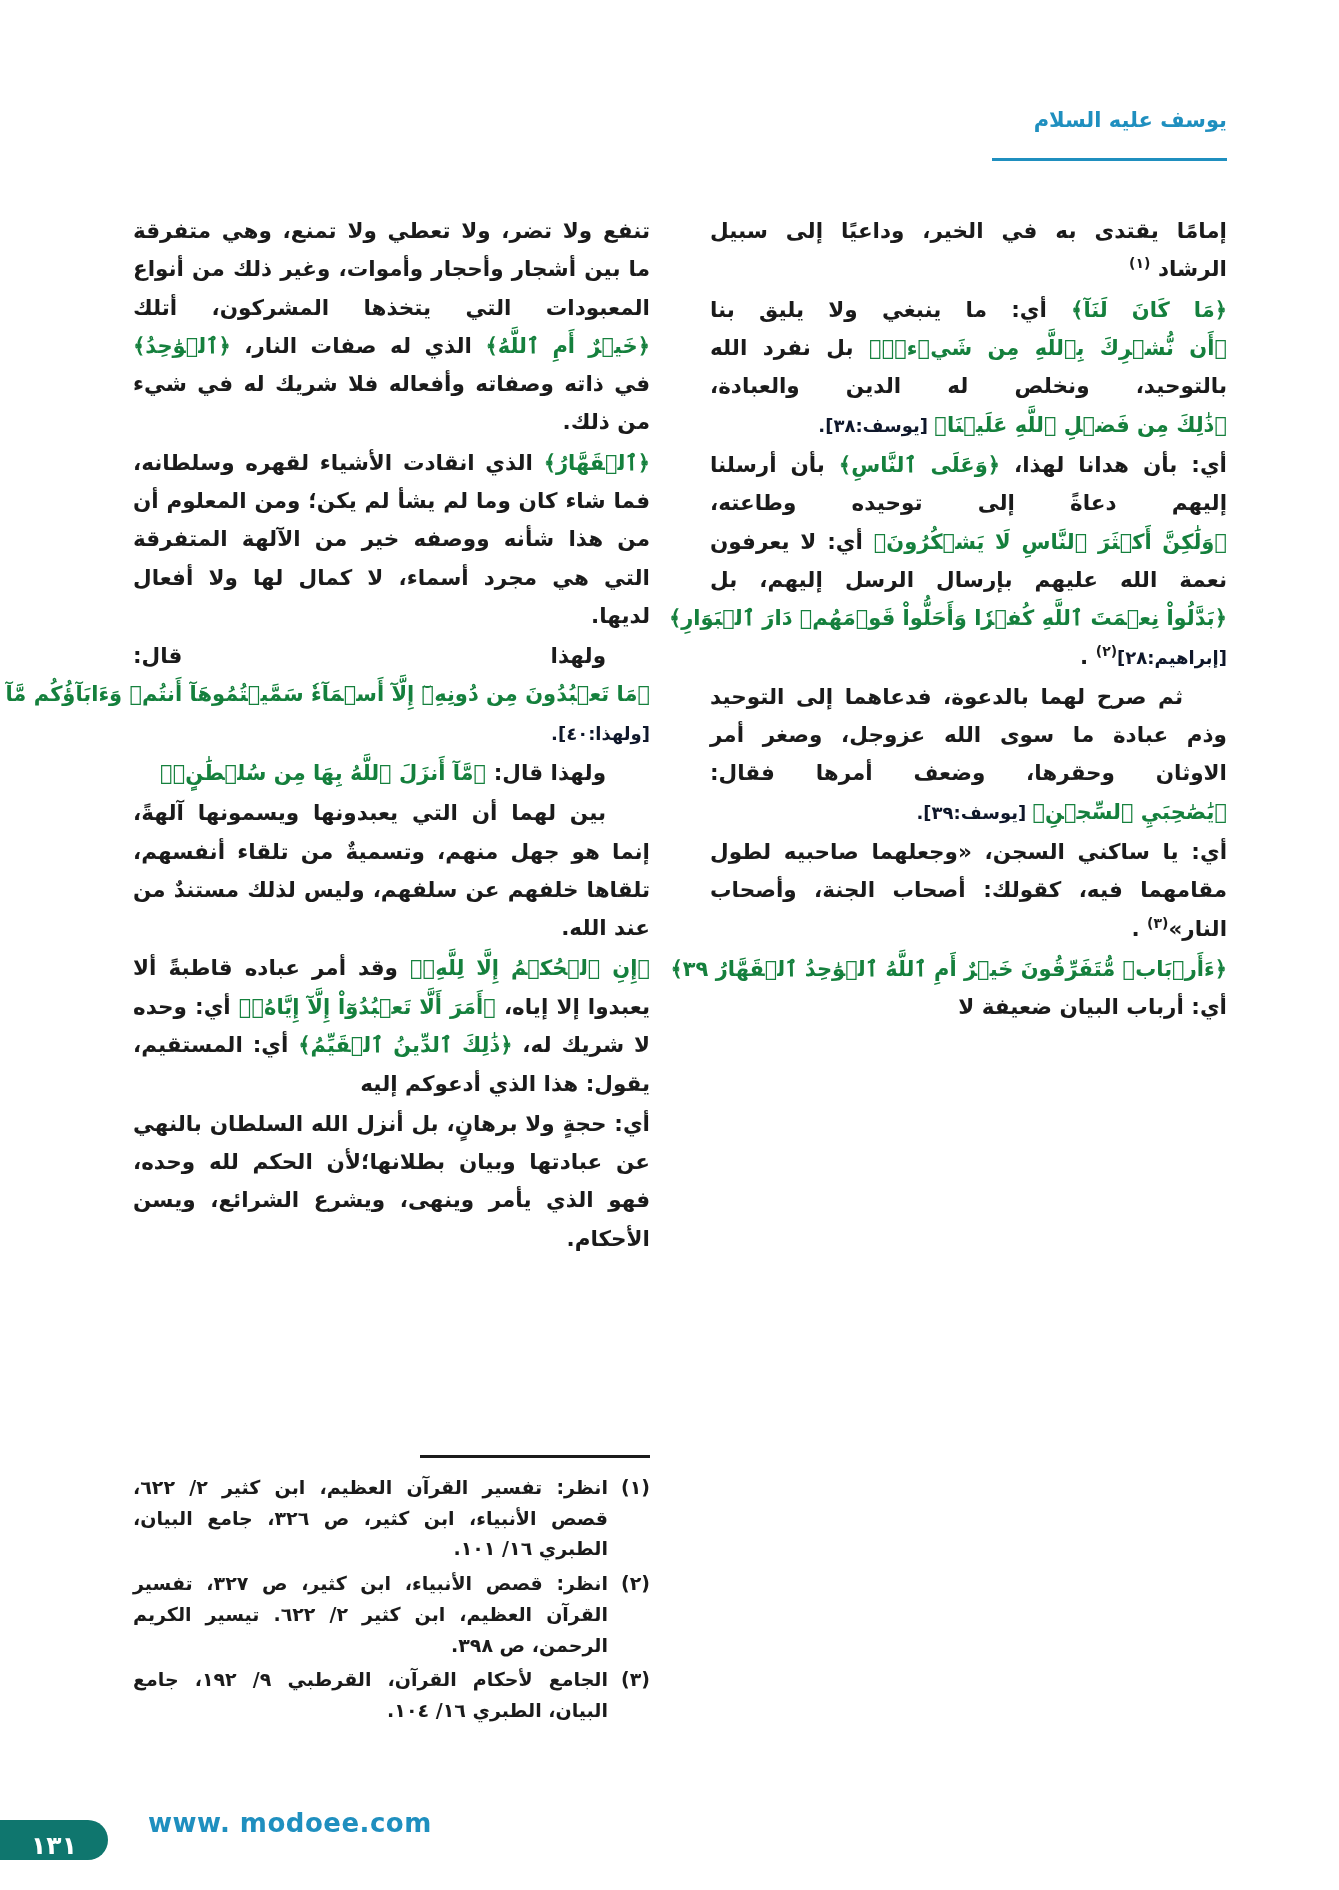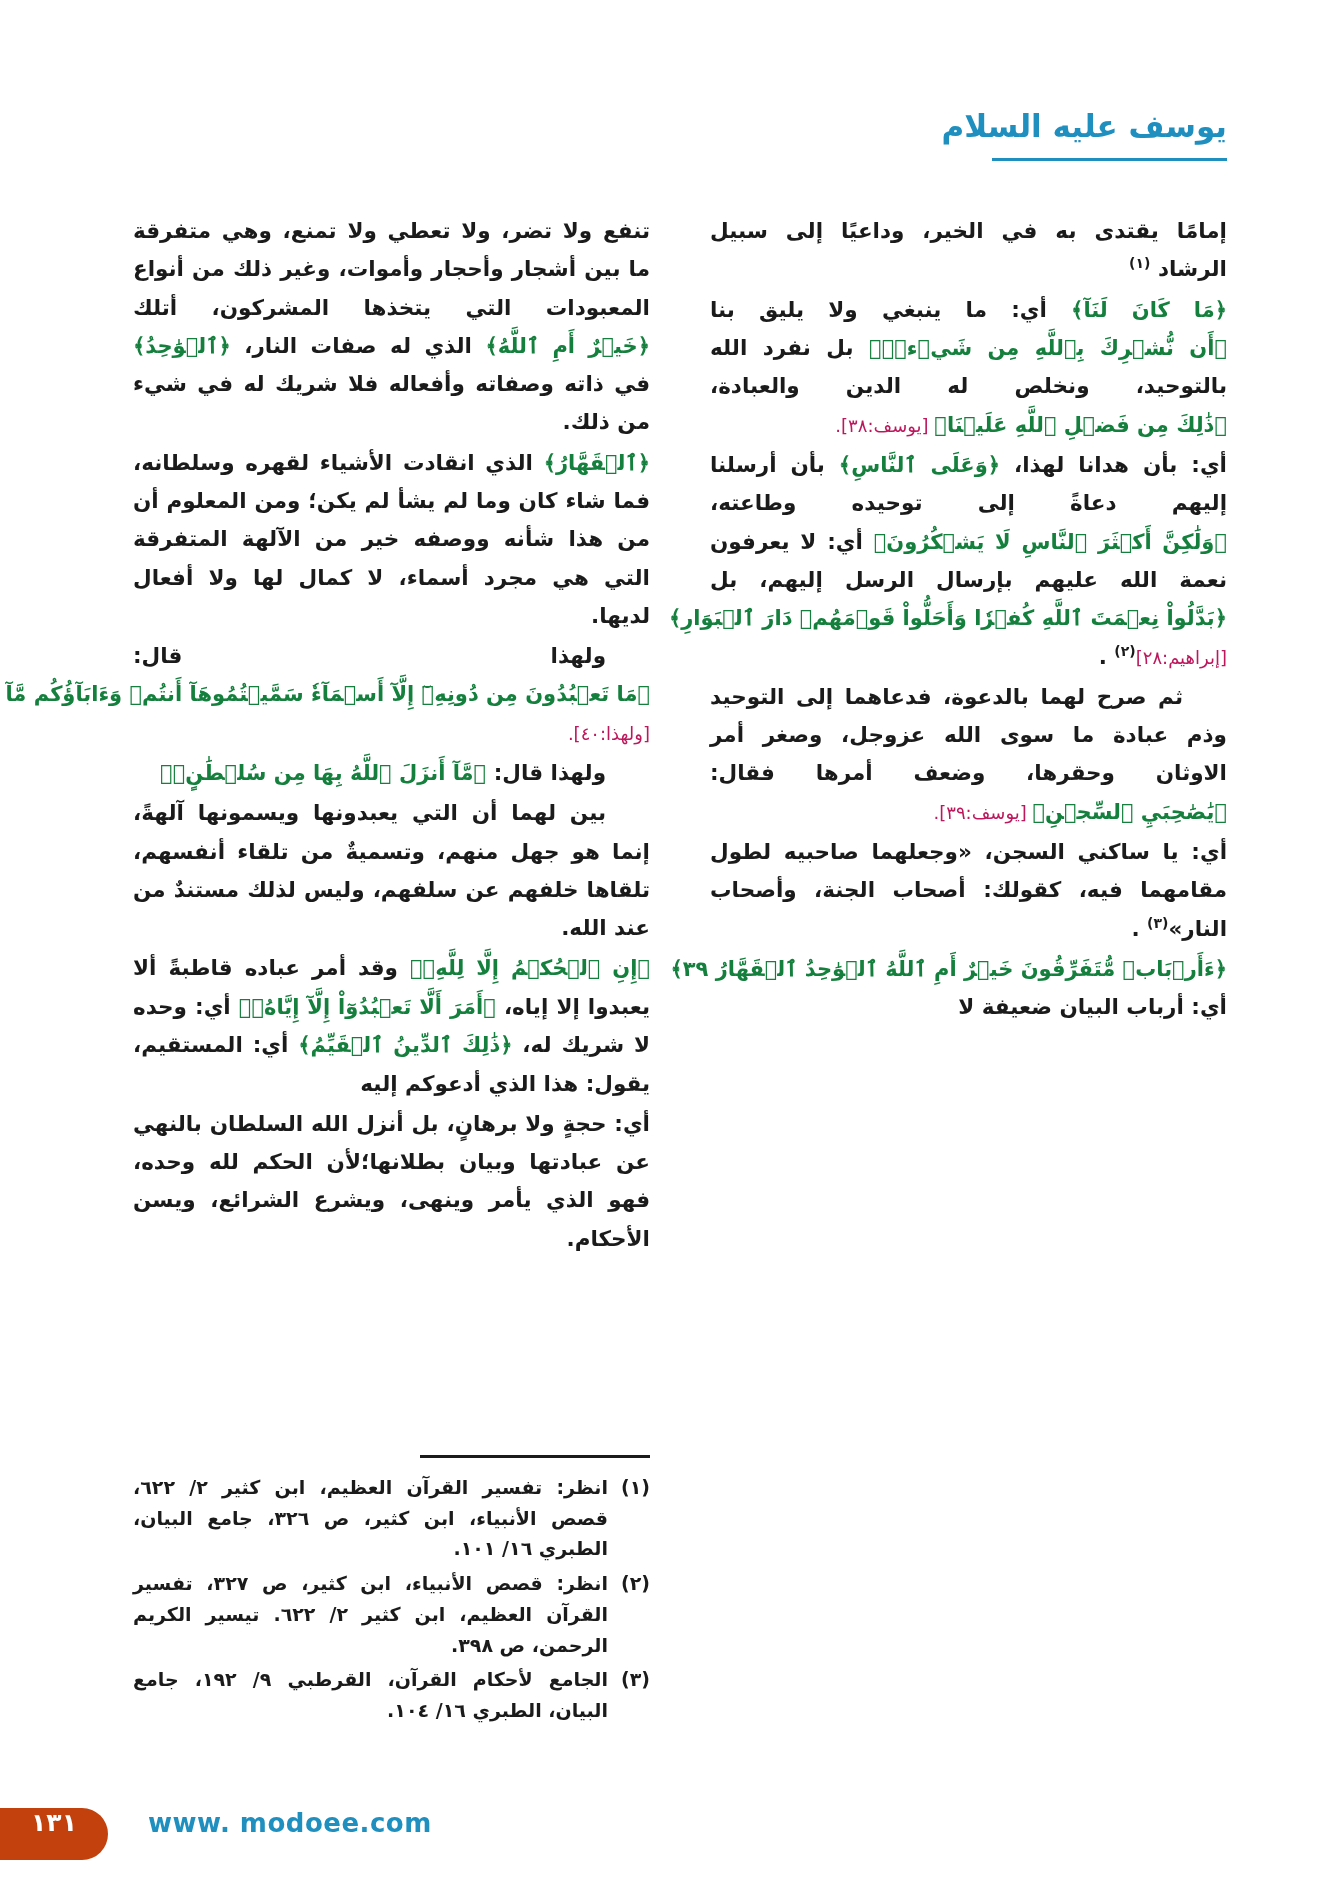--- a/index.html
+++ b/index.html
@@ -24,21 +24,21 @@
 
   
   .header {
     position: absolute;
     top: 108px;
     right: 112px;
     left: 112px;
     height: 60px;
   }
   .header-title {
-    font-size: 31px;
+    font-size: 21px;
     font-weight: bold;
     color: #1f8fbf;
     letter-spacing: -0.5px;
     text-align: right;
     line-height: 1.2;
     direction: rtl;
     white-space: nowrap;
   }
   .header-rule {
     position: absolute;
@@ -81,22 +81,22 @@
   .quran {
     color: #15803d;
     font-weight: bold;
     direction: rtl;
     unicode-bidi: isolate;
     white-space: nowrap;
     font-size: 21px;
   }
   .ref {
     font-size: 18px;
-    font-weight: 400;
-    color: #be185d;
+    font-weight: 700;
+    color: #0f172a;
     direction: rtl;
     unicode-bidi: isolate;
   }
   sup.fn {
     font-size: 14px;
     vertical-align: super;
     color: #1b1b1b;
     font-weight: 600;
   }
 
@@ -141,26 +141,26 @@
     left: 0;
     right: 0;
     bottom: 0;
     height: 96px;
   }
   .page-tab {
     position: absolute;
     left: 0;
     bottom: 30px;
     width: 108px;
-    height: 52px;
-    background: #c2410c;
+    height: 40px;
+    background: #0f766e;
     border-top-right-radius: 26px;
     border-bottom-right-radius: 26px;
     display: flex;
-    align-items: flex-start;
+    align-items: flex-end;
     justify-content: center;
   }
   .page-num {
     color: #ffffff;
     font-size: 25px;
     font-weight: bold;
     direction: rtl;
     letter-spacing: 1px;
   }
   .site-url {

